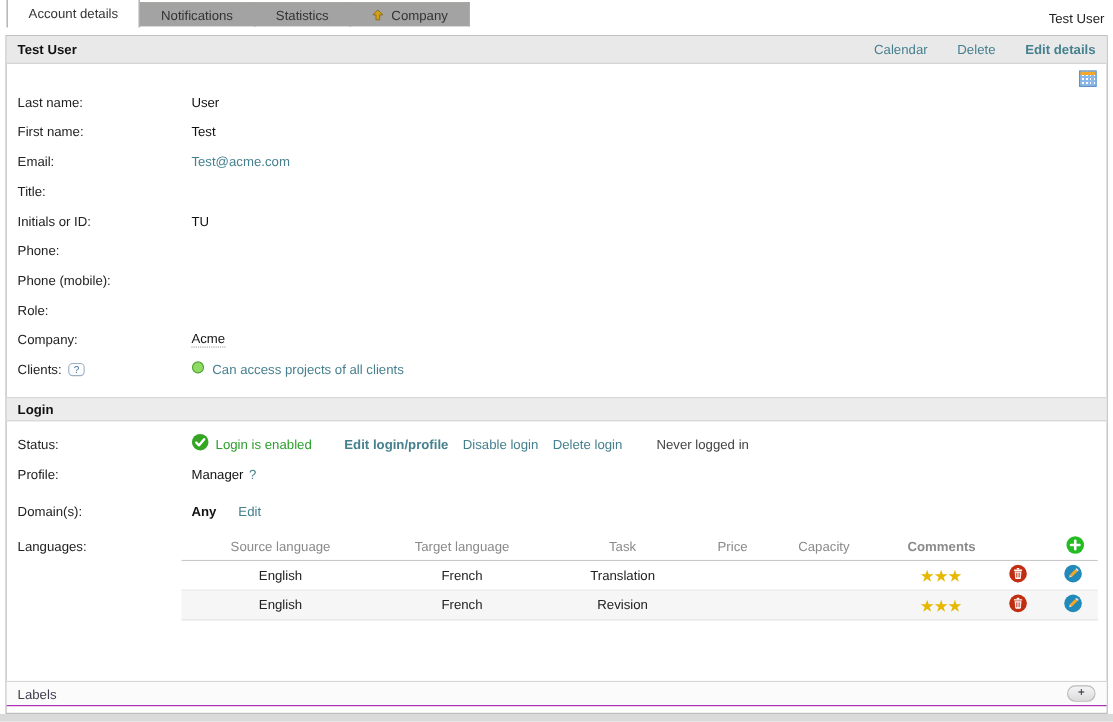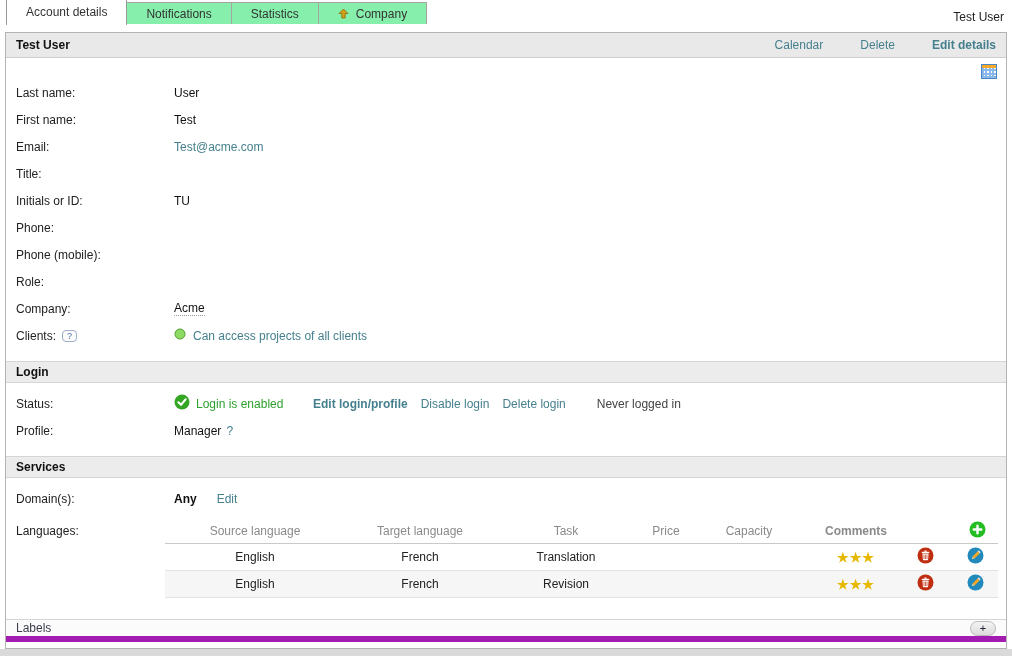--- a/index.html
+++ b/index.html
@@ -10,42 +10,42 @@
     overflow: hidden;
   }
   .page { position: relative; width: 1012px; height: 656px; background:#fff; }
   .bottom-strip { position:absolute; left:0; bottom:0; width:1012px; height:7px; background:#dadada; }
 
   
   .topbar { position: relative; height: 24px; }
   .tabs { position:absolute; left:6px; bottom:0; display:flex; align-items:flex-end; }
   .tab {
     height:22px; display:flex; align-items:center; gap:7px;
-    padding:0 19px; background:#86efac;
+    padding:0 19px; background:#a3a3a3;
     border:1px solid #a5a5a0; border-bottom:none;
     margin-right:-1px; color:#333; cursor:pointer; white-space:nowrap;
   }
   .tab.active {
     height:27px; background:#fff; border-color:#999;
     position:relative; z-index:2; margin-bottom:-1px;
   }
   .tab .tab-icon { display:inline-flex; }
   .top-user { position:absolute; right:8px; top:10px; color:#222; }
 
   
   .container {
     position:absolute; left:5px; right:5px; top:32px; height:617px;
     border:1px solid #b3b3b3; background:#fff;
   }
   .header-bar {
     height:25px; background:#e9e9e9; border-bottom:1px solid #cfcfcf;
     display:flex; align-items:center; padding:0 10px;
   }
   .header-title { font-weight:bold; color:#111; }
-  .header-actions { margin-left:auto; display:flex; gap:37px; align-items:center; }
+  .header-actions { margin-left:auto; display:flex; gap:27px; align-items:center; }
   a.link { color:var(--teal,#46808e); text-decoration:none; cursor:pointer; }
   a.link.bold { font-weight:bold; }
 
   .content { position:relative; height:589px; }
   .calendar-btn { position:absolute; top:6px; right:9px; cursor:pointer; z-index:3; }
   .calendar-icon {
     width:16px; height:15px; border:1px solid #4a87c7; background-color:#fff;
     background-image:
       linear-gradient(#f7a829 0, #f7a829 3px, rgba(0,0,0,0) 3px),
       repeating-linear-gradient(90deg, #8ab8e8 0 2px, rgba(0,0,0,0) 2px 3.4px),
@@ -91,21 +91,21 @@
   .c-price { width:66px; } .c-capacity { width:100px; } .c-comments { width:114px;font-weight:bold; }
   .c-actions { flex:1; display:flex; align-items:center; }
   .stars { color:var(--gold,#e6b800); font-size:13px; letter-spacing:1px; }
   .icon-btn { border:none; background:none; padding:0; cursor:pointer; display:inline-flex; margin-left:8px; }
   .icon-btn.edit-btn { margin-left:auto; margin-right:14px; }
   .icon-btn.add-btn { margin-left:auto; margin-right:12px; }
 
   
   .labels-bar {
     position:absolute; left:0; right:0; bottom:5px; height:23px;
-    background:#fbfbfb; border-top:1px solid #d5d5d5; border-bottom:6px solid #a21caf;
+    background:#fbfbfb; border-top:1px solid #d5d5d5; border-bottom:1px solid #a21caf;
     display:flex; align-items:center; padding:0 10px; color:#3d3d4d;
   }
   .labels-add {
     margin-left:auto; width:26px; height:15px; border-radius:8px;
     border:1px solid #b9b9b9; background:linear-gradient(#f4f4f4,#dcdcdc);
     color:#223; font-size:11px; line-height:11px; cursor:pointer;
     display:flex; align-items:center; justify-content:center;
     font-family:"Liberation Sans", sans-serif;
   }
 </style>
@@ -242,23 +242,20 @@
           <a class="link">Delete login</a>
           <span class="never">Never logged in</span>
         </div>
         <div class="frow">
           <span class="flabel">Profile:</span>
           <span class="fvalue">Manager</span>
           <a class="link qlink">?</a>
         </div>
       </div>
 
-      <div class="section-bar">
-        <span>Services</span>
-      </div>
 
       <div class="frow domains-row" style="margin-top:7px">
         <span class="flabel">Domain(s):</span>
         <span class="fvalue">Any</span>
         <a class="link">Edit</a>
       </div>
 
       <div class="lang-block">
         <span class="flabel">Languages:</span>
         <div class="lang-table">

